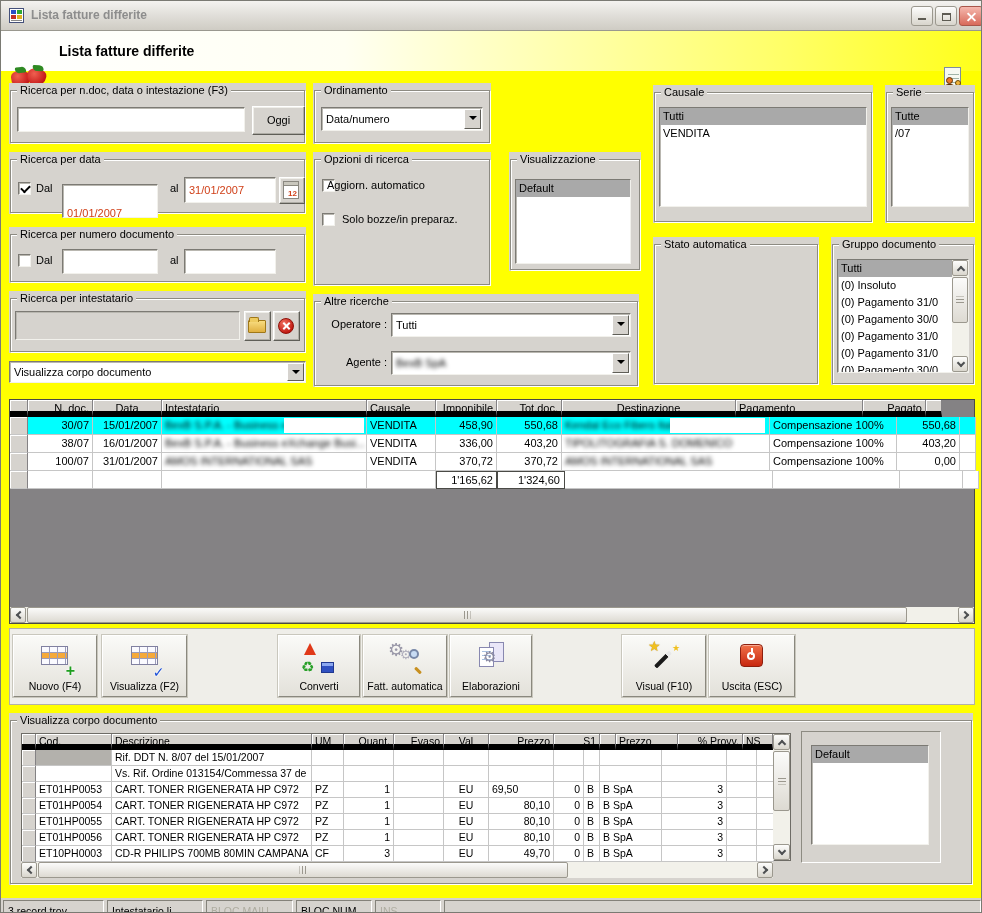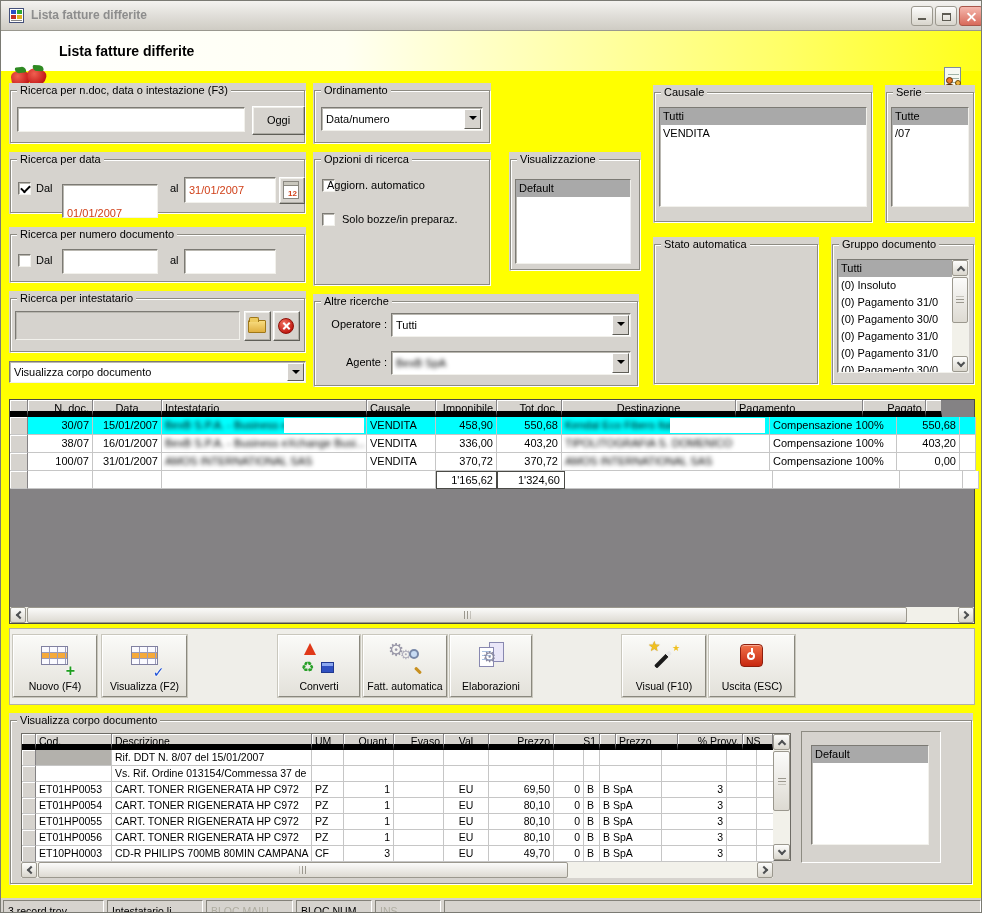--- a/index.html
+++ b/index.html
@@ -542,21 +542,21 @@
           <div class="g-cell" style="width: 17px; text-align: left;"></div>
         </div>
         <div class="g-row">
           <div class="g-cell selcol" style="width: 14px;"></div>
           <div class="g-cell" style="width: 76px; text-align: left;">ET01HP0053</div>
           <div class="g-cell" style="width: 200px; text-align: left;">CART. TONER RIGENERATA HP C972</div>
           <div class="g-cell" style="width: 32px; text-align: left;">PZ</div>
           <div class="g-cell" style="width: 50px; text-align: right;">1</div>
           <div class="g-cell" style="width: 50px; text-align: right;"></div>
           <div class="g-cell" style="width: 45px; text-align: center;">EU</div>
-          <div class="g-cell" style="width: 65px; text-align: right;">69,50</div>
+          <div class="g-cell" style="width: 65px; ">69,50</div>
           <div class="g-cell" style="width: 30px; text-align: right;">0</div>
           <div class="g-cell" style="width: 16px; text-align: left;">B</div>
           <div class="g-cell" style="width: 62px; text-align: left;">B SpA</div>
           <div class="g-cell" style="width: 65px; text-align: right;">3</div>
           <div class="g-cell" style="width: 30px; text-align: left;"></div>
           <div class="g-cell" style="width: 17px; text-align: left;"></div>
         </div>
         <div class="g-row">
           <div class="g-cell selcol" style="width: 14px;"></div>
           <div class="g-cell" style="width: 76px; text-align: left;">ET01HP0054</div>

